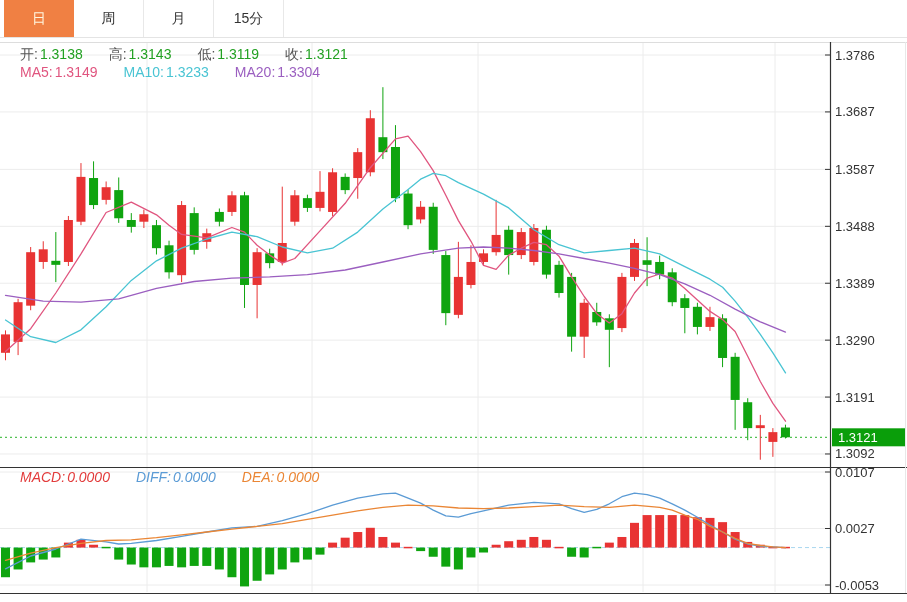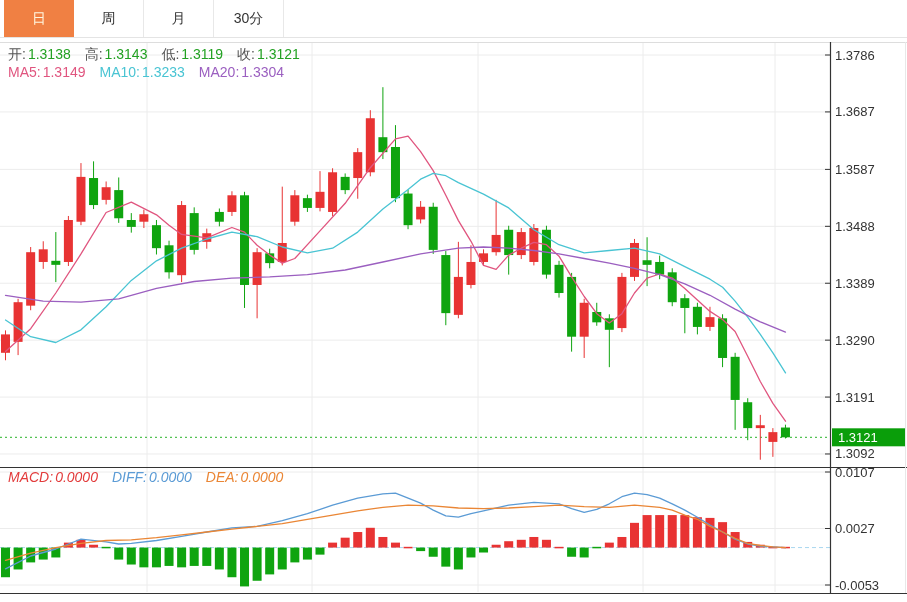--- a/index.html
+++ b/index.html
@@ -8,21 +8,21 @@
   .app svg{position:absolute;top:0;left:0;z-index:1;}
   .tabbar{position:absolute;top:0;left:0;right:0;height:38px;background:#fff;
           border-bottom:1px solid #e4e4e4;display:flex;padding-left:4px;z-index:3;box-sizing:border-box;}
   .tab{width:70px;height:37px;line-height:37px;text-align:center;font-size:14px;color:#333;
        border-right:1px solid #e8e8e8;cursor:pointer;box-sizing:border-box;}
   .tab.active{background:#f08043;color:#fff6df;border-right:none;}
   .legend{position:absolute;left:8px;font-size:14px;z-index:2;white-space:nowrap;pointer-events:none;}
   #legend-ohlc{top:46px;}
   #legend-ma{top:64px;text-align:right;}
   #legend-macd{top:469px;font-style:italic;}
-  .legend .li{margin-right:14px;}
+  .legend .li{margin-right:14px;margin-left:12px;}
   .legend .l{margin-right:2px;}
 </style>
 </head>
 <body>
 
 <div class="app">
 
   <svg id="chart" width="907" height="602" viewBox="0 0 907 602">
       <line x1="0" y1="55" x2="830" y2="55" stroke="#ececec" stroke-width="1"></line>
       <line x1="0" y1="111.91510000000011" x2="830" y2="111.91510000000011" stroke="#ececec" stroke-width="1"></line>
@@ -264,20 +264,20 @@
       <line x1="825" y1="585" x2="830" y2="585" stroke="#333333" stroke-width="1"></line>
       <text x="835" y="589.5" font-size="13" fill="#333" font-family="&quot;Liberation Sans&quot;,sans-serif">-0.0053</text>
       <rect x="832" y="428.30850000000004" width="73" height="18" fill="#0a9e0a"></rect>
       <text x="838" y="441.80850000000004" font-size="13" fill="#fff" font-family="&quot;Liberation Sans&quot;,sans-serif">1.3121</text>
     </svg>
 
   <div class="tabbar">
     <div class="tab active">日</div>
     <div class="tab">周</div>
     <div class="tab">月</div>
-    <div class="tab">30分</div>
+    <div class="tab">15分</div>
   </div>
 
   <div id="legend-ohlc" class="legend"><span class="li"><span class="l" style="color: rgb(85, 85, 85);">开:</span><span style="color: rgb(34, 161, 34);">1.3138</span></span><span class="li"><span class="l" style="color: rgb(85, 85, 85);">高:</span><span style="color: rgb(34, 161, 34);">1.3143</span></span><span class="li"><span class="l" style="color: rgb(85, 85, 85);">低:</span><span style="color: rgb(34, 161, 34);">1.3119</span></span><span class="li"><span class="l" style="color: rgb(85, 85, 85);">收:</span><span style="color: rgb(34, 161, 34);">1.3121</span></span></div>
   <div id="legend-ma" class="legend"><span class="li"><span class="l" style="color: rgb(224, 85, 127);">MA5:</span><span style="color: rgb(224, 85, 127);">1.3149</span></span><span class="li"><span class="l" style="color: rgb(73, 196, 211);">MA10:</span><span style="color: rgb(73, 196, 211);">1.3233</span></span><span class="li"><span class="l" style="color: rgb(155, 95, 192);">MA20:</span><span style="color: rgb(155, 95, 192);">1.3304</span></span></div>
   <div id="legend-macd" class="legend"><span class="li"><span class="l" style="color: rgb(226, 59, 59);">MACD:</span><span style="color: rgb(226, 59, 59);">0.0000</span></span><span class="li"><span class="l" style="color: rgb(91, 155, 213);">DIFF:</span><span style="color: rgb(91, 155, 213);">0.0000</span></span><span class="li"><span class="l" style="color: rgb(234, 134, 53);">DEA:</span><span style="color: rgb(234, 134, 53);">0.0000</span></span></div>
 
 </div>
 
 </body></html>

